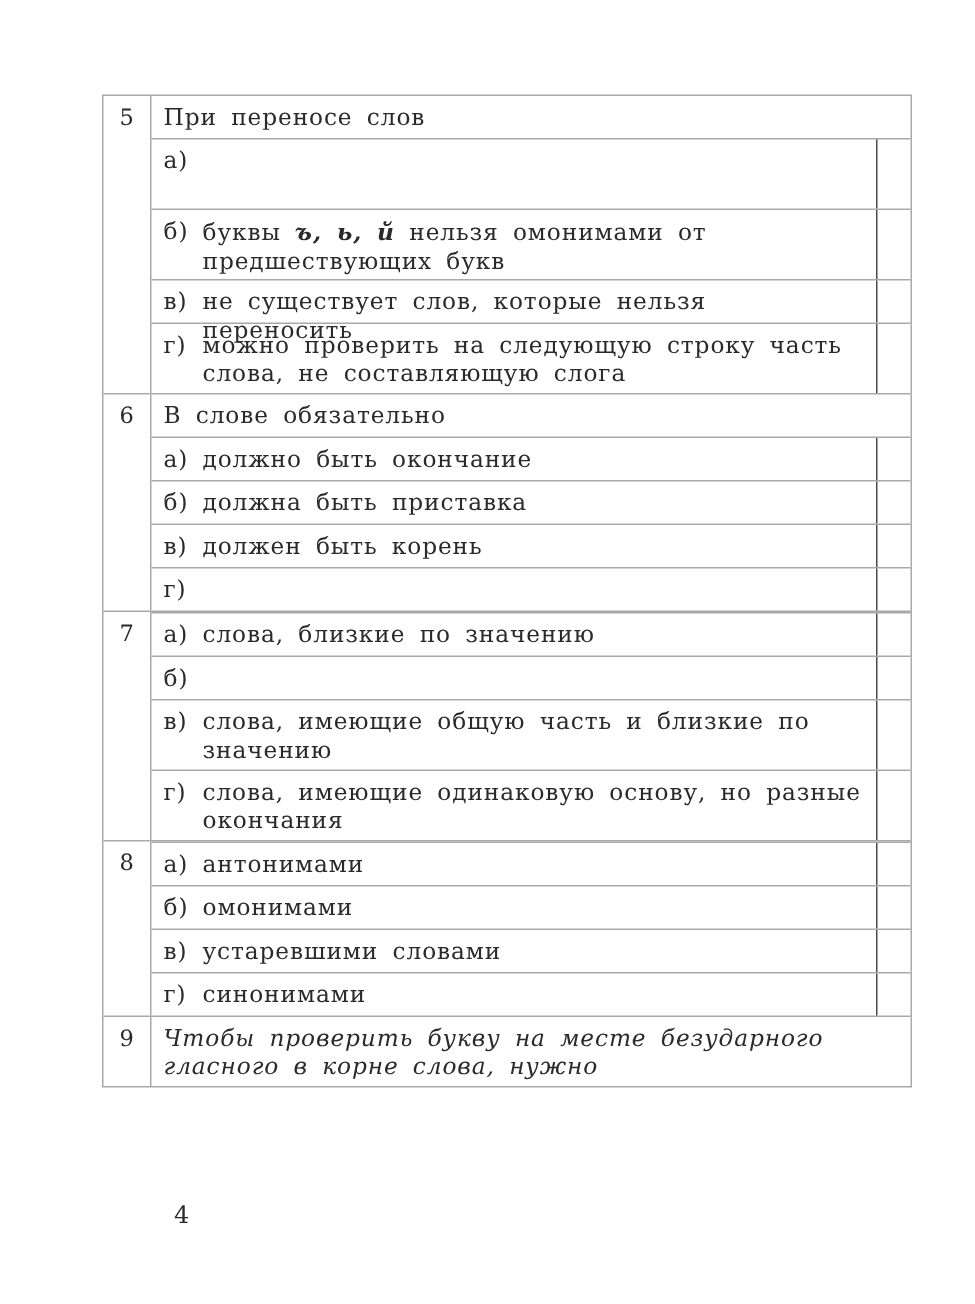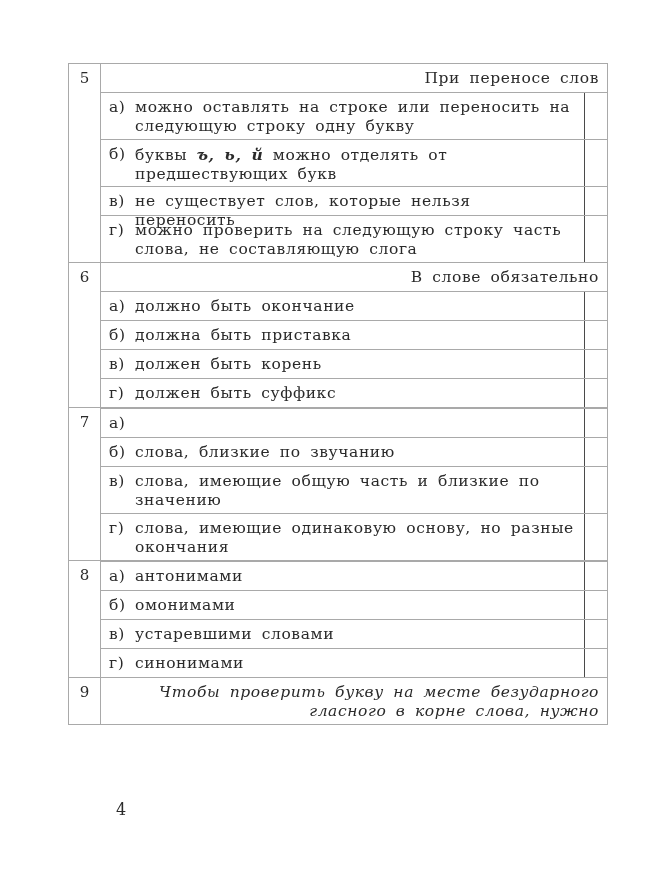--- a/index.html
+++ b/index.html
@@ -6,21 +6,21 @@
   body { width:650px; height:869px; position:relative; overflow:hidden;
          font-family:"DejaVu Serif","Liberation Serif",serif; color:#2a2a2a; }
   .table { position:absolute; left:68px; top:63px; width:540px;
            border:1px solid #a9a9a9; box-sizing:border-box; }
   .q { display:flex; border-top:1px solid #a9a9a9; }
   .q:first-child { border-top:none; }
   .num { width:32px; flex:none; border-right:1px solid #a9a9a9; box-sizing:border-box;
          text-align:center; font-size:15px; padding-top:5px; }
   .body { flex:1; }
   .qtext { font-size:15.5px; letter-spacing:0.6px; word-spacing:4px;
-           padding:5px 8px 4px 8px; line-height:19px;text-align:right; }
+           padding:5px 8px 4px 8px; line-height:19px; }
   .ans { display:flex; border-top:1px solid #a9a9a9; }
   .ans-text { flex:1; border-right:1.5px solid #4a4a4a; font-size:15.5px;
               letter-spacing:0.6px; word-spacing:4px; padding:5px 8px 4px 8px;
               line-height:19px; display:flex; }
   .ans-box { width:22px; flex:none; }
   .letter { width:26px; flex:none; }
   .atxt { flex:1; }
   .bi { font-weight:bold; font-style:italic; }
   .page-num { position:absolute; left:116px; top:800px; font-size:16px; }
 </style>
@@ -29,28 +29,27 @@
 
 <div class="table">
 
   <div class="q">
     <div class="num">5</div>
     <div class="body">
       <div class="qtext">При переносе слов</div>
       <div class="ans">
         <div class="ans-text" style="height:37px;box-sizing:content-box;">
           <span class="letter">а)</span>
-          <span class="atxt">можно оставлять на строке или переносить на следующую строку одну букву</span>
         </div>
         <div class="ans-box"></div>
       </div>
       <div class="ans">
         <div class="ans-text" style="height:37px;box-sizing:content-box;">
           <span class="letter">б)</span>
-          <span class="atxt"><span>буквы </span><span class="bi">ъ, ь, й</span><span> можно отделять от предшествующих букв</span></span>
+          <span class="atxt"><span>буквы </span><span class="bi">ъ, ь, й</span><span> нельзя омонимами от предшествующих букв</span></span>
         </div>
         <div class="ans-box"></div>
       </div>
       <div class="ans">
         <div class="ans-text" style="height:19px;box-sizing:content-box;">
           <span class="letter">в)</span>
           <span class="atxt">не существует слов, которые нельзя переносить</span>
         </div>
         <div class="ans-box"></div>
       </div>
@@ -85,40 +84,39 @@
       <div class="ans">
         <div class="ans-text">
             <span class="letter">в)</span>
             <span class="atxt">должен быть корень</span>
           </div>
         <div class="ans-box"></div>
       </div>
       <div class="ans">
         <div class="ans-text">
             <span class="letter">г)</span>
-            <span class="atxt">должен быть суффикс</span>
           </div>
         <div class="ans-box"></div>
       </div>
     </div>
   </div>
 
   <div class="q">
     <div class="num">7</div>
     <div class="body">
       <div class="ans">
         <div class="ans-text">
             <span class="letter">а)</span>
+            <span class="atxt">слова, близкие по значению</span>
           </div>
         <div class="ans-box"></div>
       </div>
       <div class="ans">
         <div class="ans-text">
             <span class="letter">б)</span>
-            <span class="atxt">слова, близкие по звучанию</span>
           </div>
         <div class="ans-box"></div>
       </div>
       <div class="ans">
         <div class="ans-text" style="height:37px;box-sizing:content-box;">
             <span class="letter">в)</span>
             <span class="atxt">слова, имеющие общую часть и близкие по значению</span>
           </div>
         <div class="ans-box"></div>
       </div>

